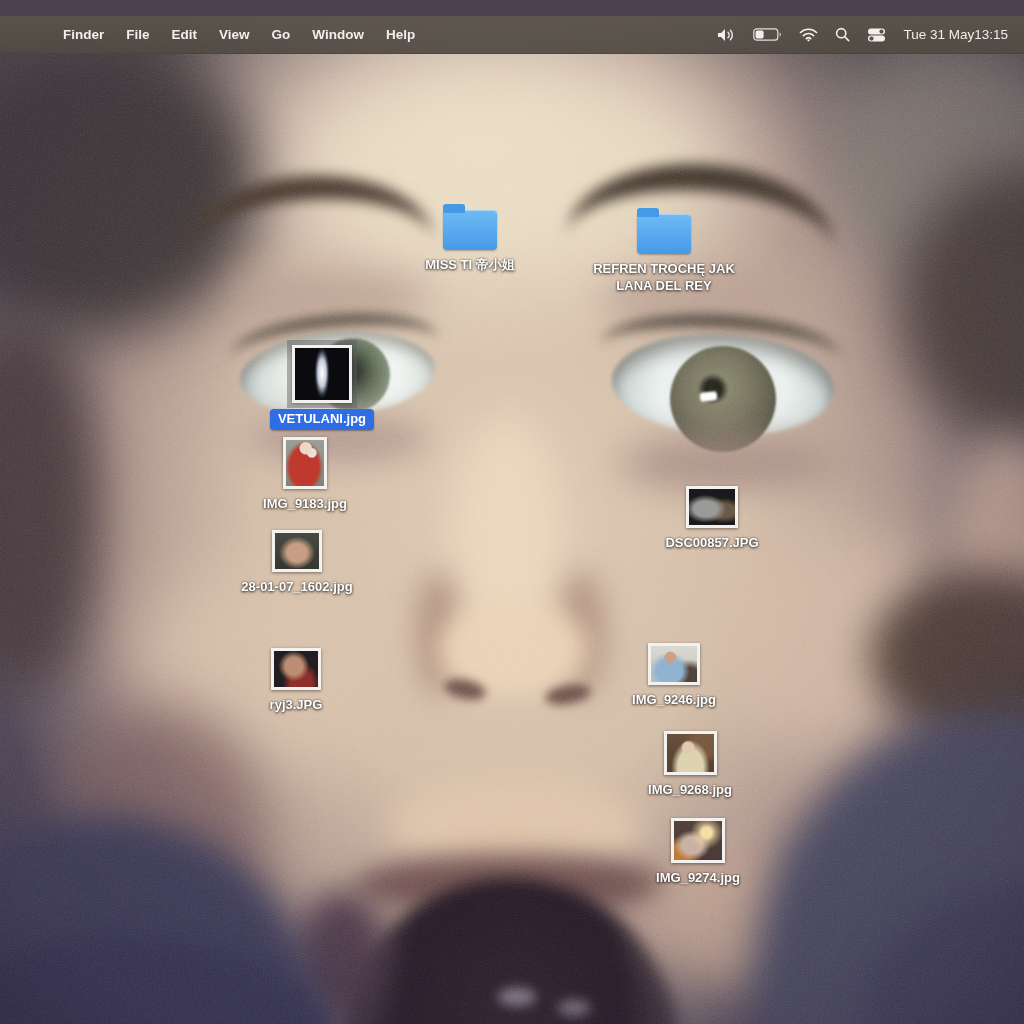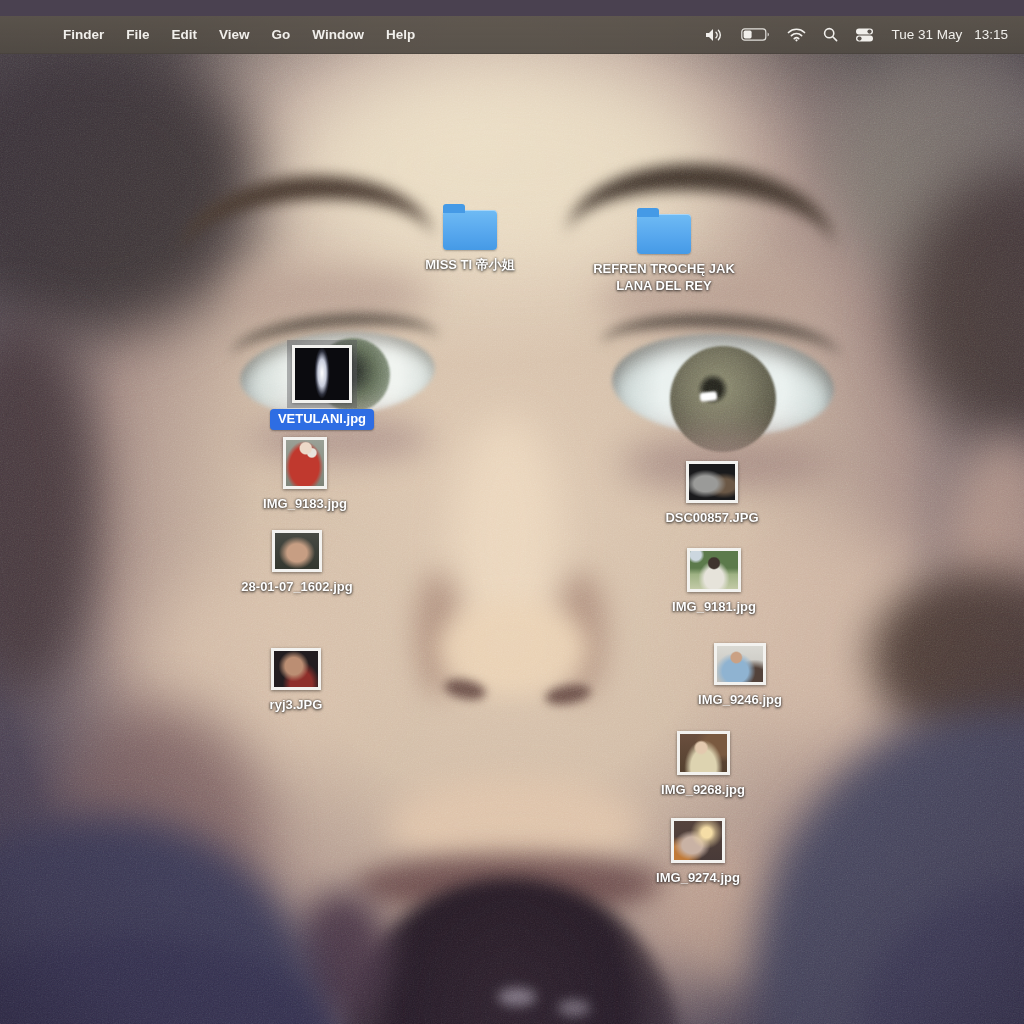--- a/index.html
+++ b/index.html
@@ -21,21 +21,21 @@
     background:linear-gradient(180deg,rgba(90,83,75,.95),rgba(80,74,67,.93));
     border-bottom:1px solid rgba(0,0,0,.18);
     display:flex;align-items:center;justify-content:space-between;
     color:#f1efeb;font-size:13.5px;}
   .menubar .left{display:flex;align-items:center;padding-left:52px;}
   .menubar .left .mitem{padding:0 11px;cursor:default;font-weight:bold;}
   .menubar .left .app{font-weight:bold;}
   .menubar .right{display:flex;align-items:center;gap:9px;padding-right:16px;}
   .sicon{display:flex;align-items:center;justify-content:center;padding:0 4px;}
   .sicon svg{display:block;}
-  .clock{display:flex;gap:12px;margin-left:4px;font-size:13.5px;}
+  .clock{display:flex;margin-left:4px;font-size:13.5px;}
 
   
   .ditem{position:absolute;z-index:10;display:flex;flex-direction:column;align-items:center;cursor:default;}
   .dlabel{margin-top:7px;font-size:13px;font-weight:bold;color:#fff;text-align:center;line-height:1.28;
     text-shadow:0 1px 3px rgba(10,10,10,.8),0 0 2px rgba(10,10,10,.55);}
   .wrap-all{word-break:break-all;}
   .ditem.selected .dlabel{background:#2e6de3;border-radius:4px;padding:2px 8px;margin-top:6px;
     text-shadow:none;box-shadow:0 1px 2px rgba(0,0,0,.35);}
   .ditem.selected .thumb{box-shadow:0 0 0 5px rgba(90,90,96,.45),0 1px 3px rgba(0,0,0,.4);}
 
@@ -219,33 +219,29 @@
   </div>
   <div class="ditem" style="left:235px;top:514px;width:124px">
     <div class="thumb t-torso"></div>
     <div class="dlabel wrap-all">28-01-07_1602.jpg</div>
   </div>
   <div class="ditem" style="left:236px;top:632px;width:120px">
     <div class="thumb t-darkface"></div>
     <div class="dlabel">ryj3.JPG</div>
   </div>
 
-  <div class="ditem" style="left:647px;top:445px;width:130px">
+  <div class="ditem" style="left:647px;top:470px;width:130px">
     <div class="thumb t-dark2"></div>
     <div class="dlabel">DSC00857.JPG</div>
   </div>
-  <div class="ditem" style="left:654px;top:532px;width:120px">
-    <div class="thumb t-outdoor"></div>
-    <div class="dlabel">IMG_9181.jpg</div>
-  </div>
-  <div class="ditem" style="left:680px;top:627px;width:120px">
+  <div class="ditem" style="left:614px;top:627px;width:120px">
     <div class="thumb t-boy2"></div>
     <div class="dlabel">IMG_9246.jpg</div>
   </div>
-  <div class="ditem" style="left:643px;top:715px;width:120px">
+  <div class="ditem" style="left:630px;top:715px;width:120px">
     <div class="thumb t-table"></div>
     <div class="dlabel">IMG_9268.jpg</div>
   </div>
   <div class="ditem" style="left:638px;top:802px;width:120px">
     <div class="thumb t-lamp"></div>
     <div class="dlabel">IMG_9274.jpg</div>
   </div>
 
 </div>
 

